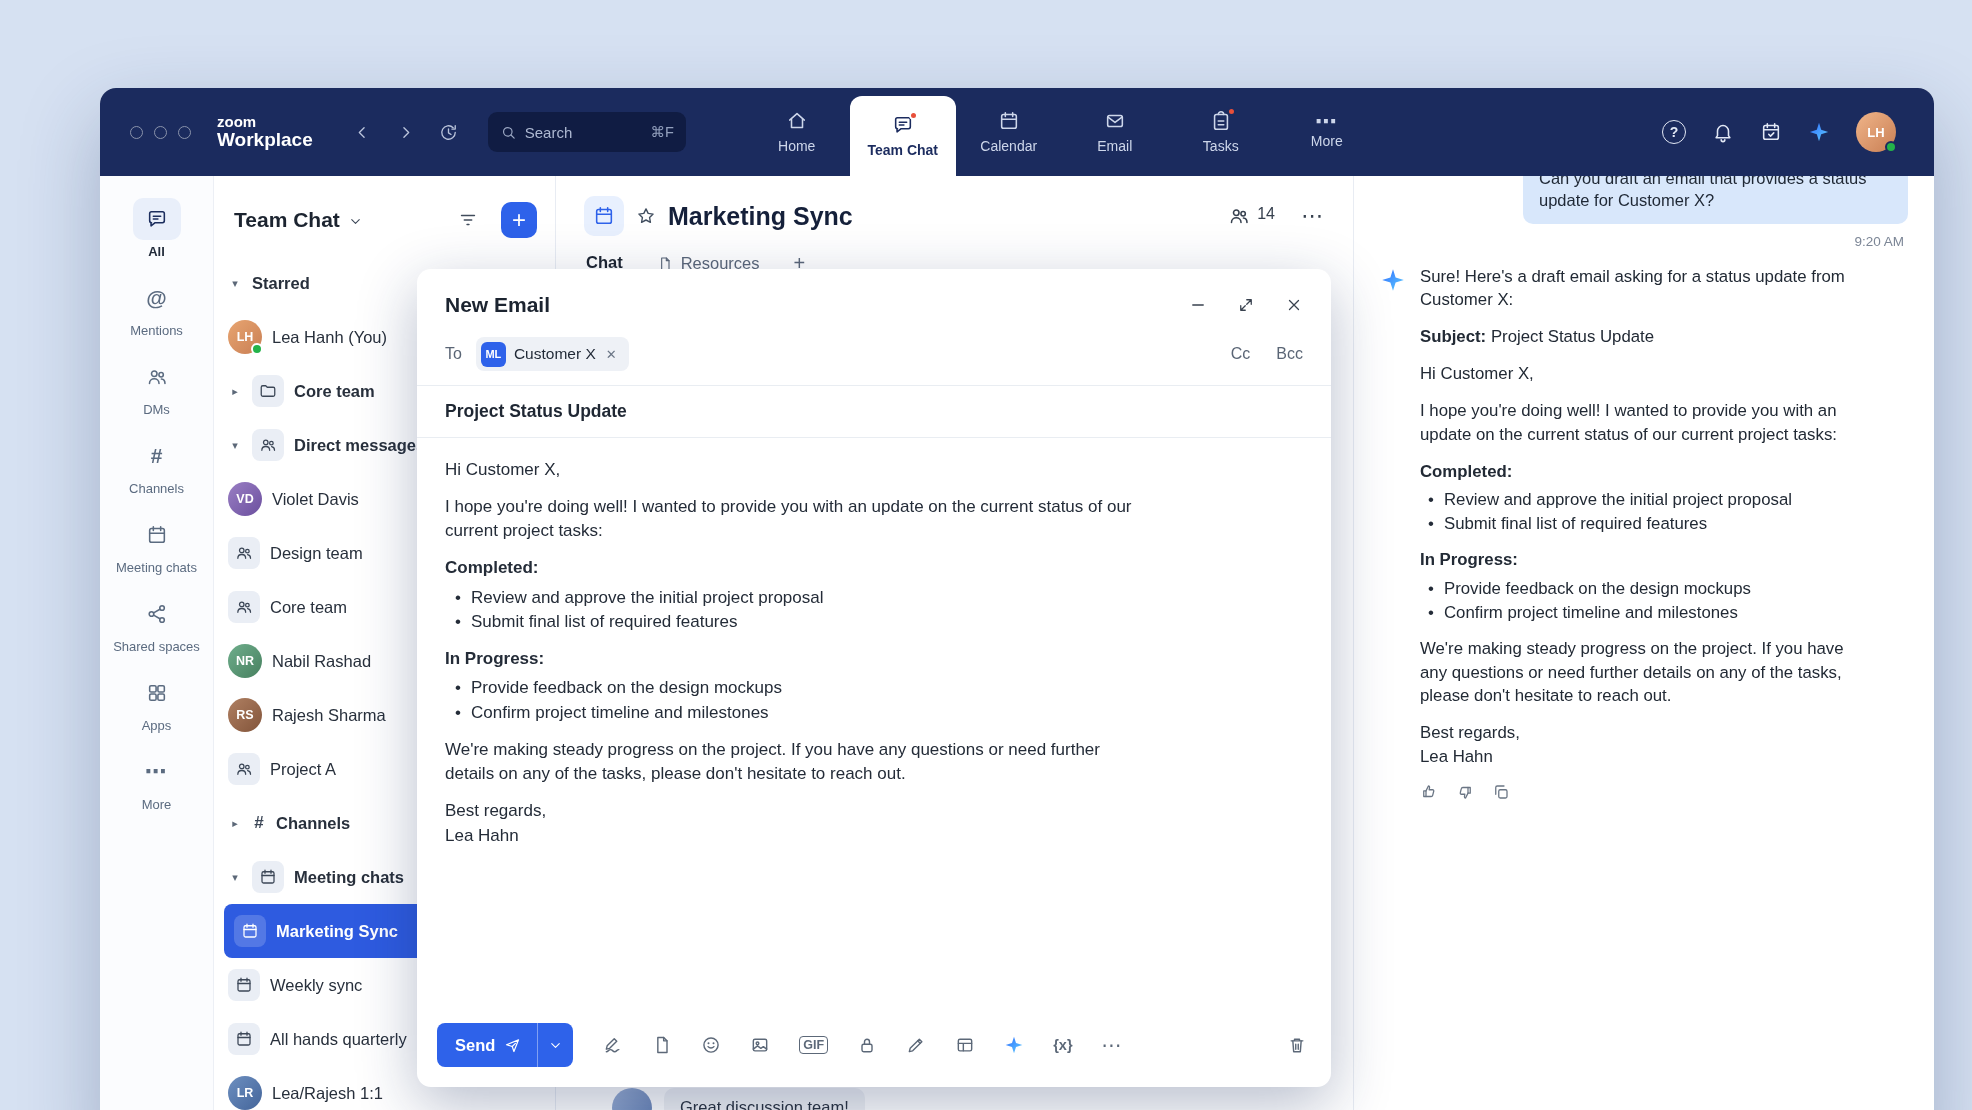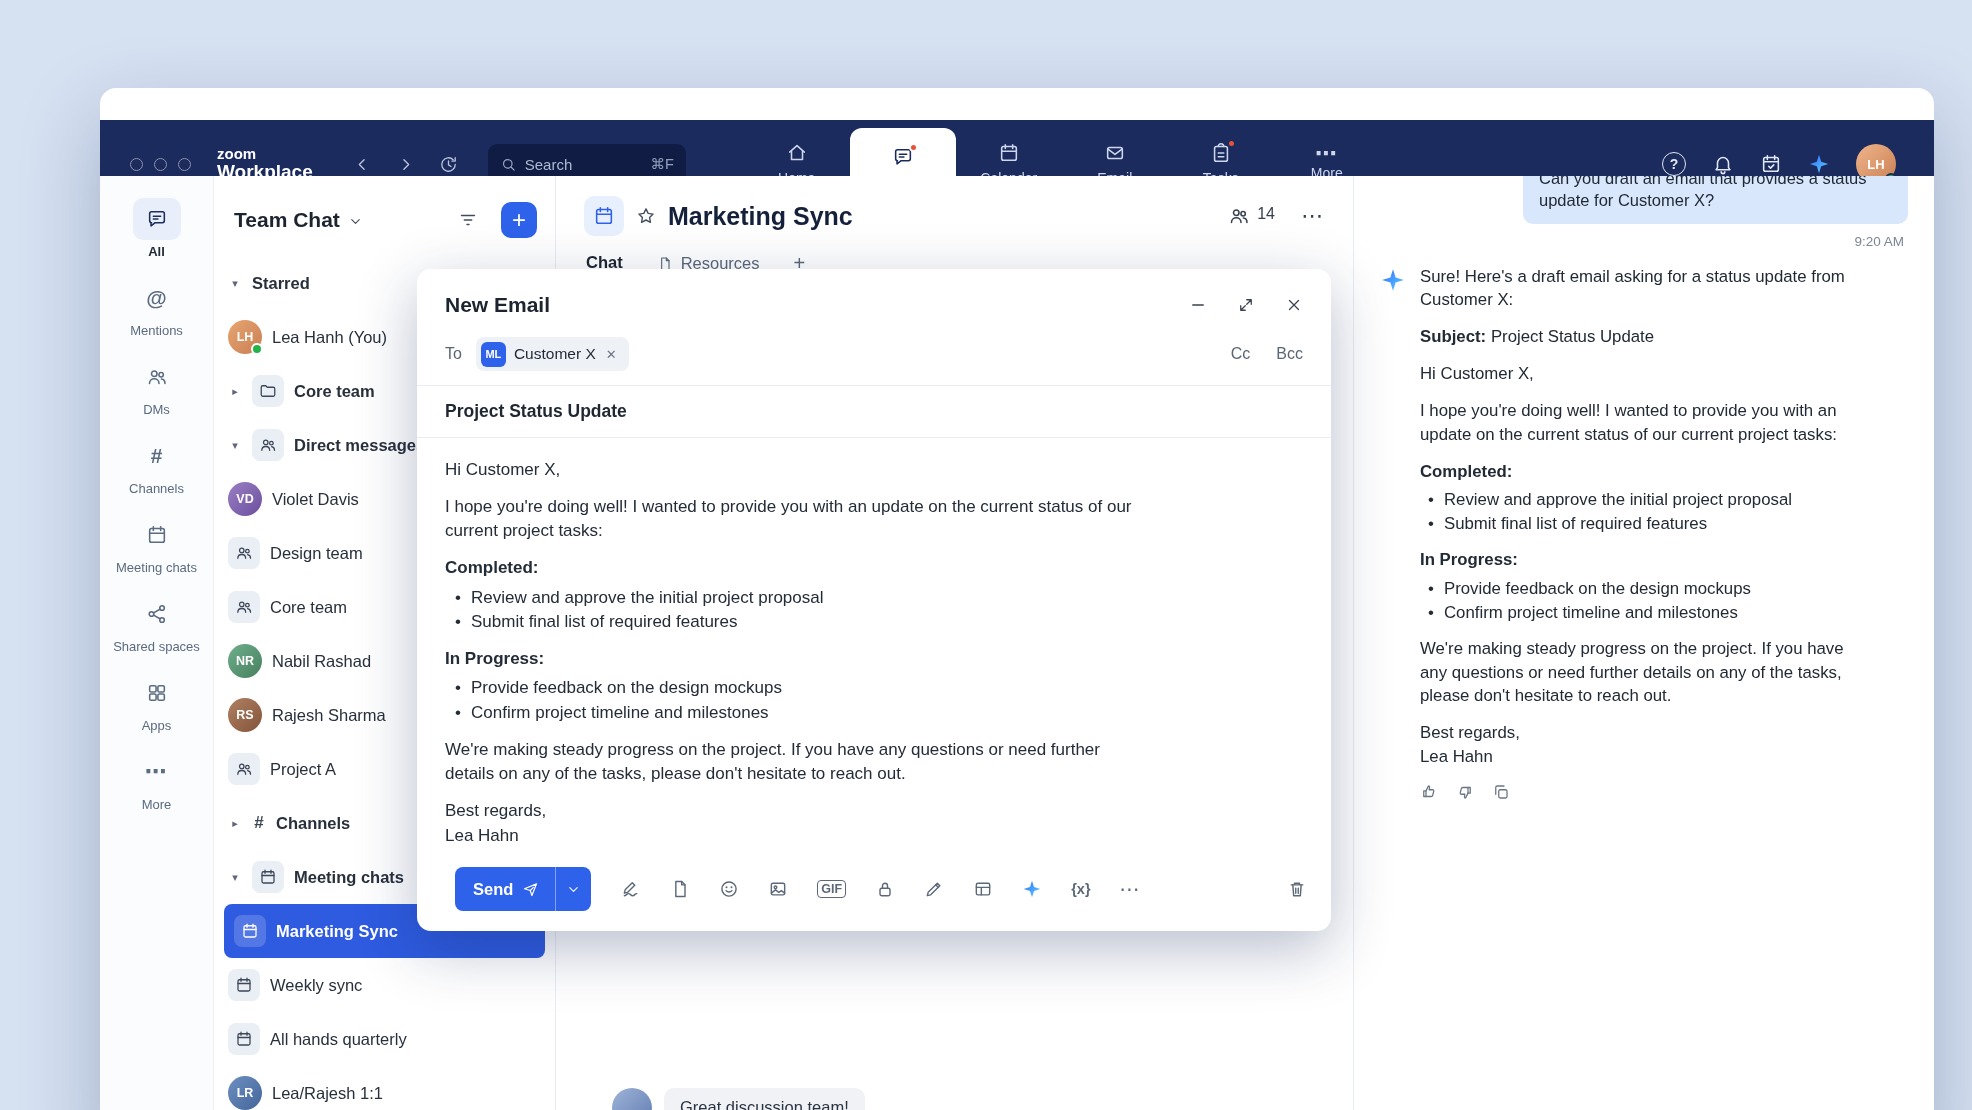--- a/index.html
+++ b/index.html
@@ -6,21 +6,21 @@
   html,body { width:1972px; height:1110px; overflow:hidden; }
   body { background:#d6e1f2; font-family:"Liberation Sans","DejaVu Sans",sans-serif; color:#222a35; }
   svg { stroke:currentColor; fill:none; stroke-width:1.7; stroke-linecap:round; stroke-linejoin:round; }
   .i { width:22px; height:22px; display:block; }
 
   .window { position:absolute; left:100px; top:88px; width:1834px; height:1062px;
     border-radius:16px; overflow:hidden; background:#fff; box-shadow:0 30px 80px rgba(25,45,95,.28); }
 
   
   .topnav { position:absolute; left:0; top:0; right:0; height:88px; background:#1b2b5e;
-    display:flex; align-items:center; color:#cdd6ea;margin-top:32px; }
+    display:flex; align-items:center; color:#cdd6ea; }
   .traffic { display:flex; gap:11px; margin-left:30px; }
   .traffic span { width:13px; height:13px; border-radius:50%; border:1.6px solid #8a93ab; display:block; cursor:pointer; }
   .logo { margin-left:26px; color:#fff; line-height:1.05; }
   .logo .l1 { font-size:15px; font-weight:700; }
   .logo .l2 { font-size:19px; font-weight:700; }
   .histnav { display:flex; align-items:center; gap:24px; margin-left:40px; color:#b9c3da; }
   .histnav .i { width:19px; height:19px; cursor:pointer; }
   .search { margin-left:30px; width:198px; height:40px; background:rgba(7,16,45,.55); border-radius:9px;
     display:flex; align-items:center; padding:0 12px; gap:8px; }
   .search .i { width:17px; height:17px; color:#9aa6c2; }
@@ -94,21 +94,21 @@
   .m-tabs { display:flex; align-items:center; gap:34px; padding:10px 30px 0 30px; }
   .tab { font-size:16.5px; color:#5b6779; display:flex; align-items:center; gap:8px; padding-bottom:12px; cursor:pointer; }
   .tab.active { color:#1c2430; font-weight:700; border-bottom:3px solid #1f2937; }
   .tab .i { width:16px; height:16px; }
   .tab-plus { font-size:20px; color:#5b6779; padding-bottom:12px; cursor:pointer; }
   .bg-msg { position:absolute; left:56px; top:912px; display:flex; gap:12px; align-items:flex-start; }
   .bg-msg .av2 { width:40px; height:40px; border-radius:50%; background:linear-gradient(135deg,#9fb4d8,#5f7bb0); flex:none; }
   .bubble-gray { background:#f0f2f5; border-radius:10px; padding:10px 16px; font-size:16.5px; color:#2a3340; }
 
   
-  .modal { position:absolute; left:317px; top:181px; width:914px; height:662px; background:#fff; border-radius:14px;
+  .modal { position:absolute; left:317px; top:181px; width:914px; height:818px; background:#fff; border-radius:14px;
     box-shadow:0 18px 60px rgba(20,40,90,.30); z-index:40; display:flex; flex-direction:column; }
   .mo-head { display:flex; align-items:center; padding:24px 28px 16px 28px; }
   .mo-title { font-size:21px; font-weight:700; color:#1c2430; }
   .mo-ctrl { margin-left:auto; display:flex; align-items:center; gap:30px; color:#39424f; }
   .mo-ctrl .i { width:18px; height:18px; cursor:pointer; }
   .mo-to { display:flex; align-items:center; gap:14px; padding:4px 28px 14px 28px; border-bottom:1px solid #e9edf2; }
   .mo-lab { font-size:16px; color:#5a6575; }
   .chip { display:flex; align-items:center; gap:8px; background:#eef1f6; border-radius:8px; height:34px; padding:0 10px 0 5px; }
   .chip-av { width:25px; height:25px; border-radius:6px; background:#2e62ea; color:#fff; font-size:11px; font-weight:700;
     display:flex; align-items:center; justify-content:center; }
@@ -117,21 +117,21 @@
   .ccbcc { margin-left:auto; display:flex; gap:26px; font-size:16px; color:#5a6575; }
   .ccbcc span { cursor:pointer; }
   .mo-subj { padding:15px 28px; font-size:17.5px; font-weight:700; color:#1f2733; border-bottom:1px solid #e9edf2; }
   .mo-body { flex:1; padding:20px 28px 0 28px; font-size:17px; color:#242c38; line-height:1.45; overflow:hidden; }
   .mo-body p { margin:0 0 12px 0; max-width:705px; }
   .mo-body .blab { font-weight:700; margin-bottom:5px; }
   .blist { list-style:none; margin:0 0 12px 2px; max-width:705px; }
   .blist li { position:relative; padding-left:24px; margin:0 0; }
   .blist li::before { content:"•"; position:absolute; left:8px; color:#242c38; }
   .signoff { margin-top:26px; }
-  .mo-foot { display:flex; align-items:center; padding:14px 24px 20px 38px; }
+  .mo-foot { display:flex; align-items:center; padding:14px 24px 20px 20px; }
   .sendgrp { display:flex; }
   .send-main { height:44px; background:#2e62ea; color:#fff; border:none; border-radius:8px 0 0 8px; font-size:16.5px; font-weight:700;
     display:flex; align-items:center; gap:9px; padding:0 16px 0 18px; cursor:pointer; font-family:inherit; }
   .send-caret { height:44px; width:36px; background:#2e62ea; border:none; border-left:1px solid rgba(255,255,255,.4);
     border-radius:0 8px 8px 0; color:#fff; display:flex; align-items:center; justify-content:center; cursor:pointer; }
   .ftools { display:flex; align-items:center; gap:29px; margin-left:30px; color:#5c6878; }
   .ftools .i { width:20px; height:20px; cursor:pointer; }
   .gifbox { font-size:12.5px; font-weight:700; border:1.7px solid #5c6878; border-radius:4px; padding:1px 3px; cursor:pointer; }
   .varsbox { font-size:14.5px; font-weight:600; cursor:pointer; }
   .fmore { font-size:20px; letter-spacing:2px; cursor:pointer; }

